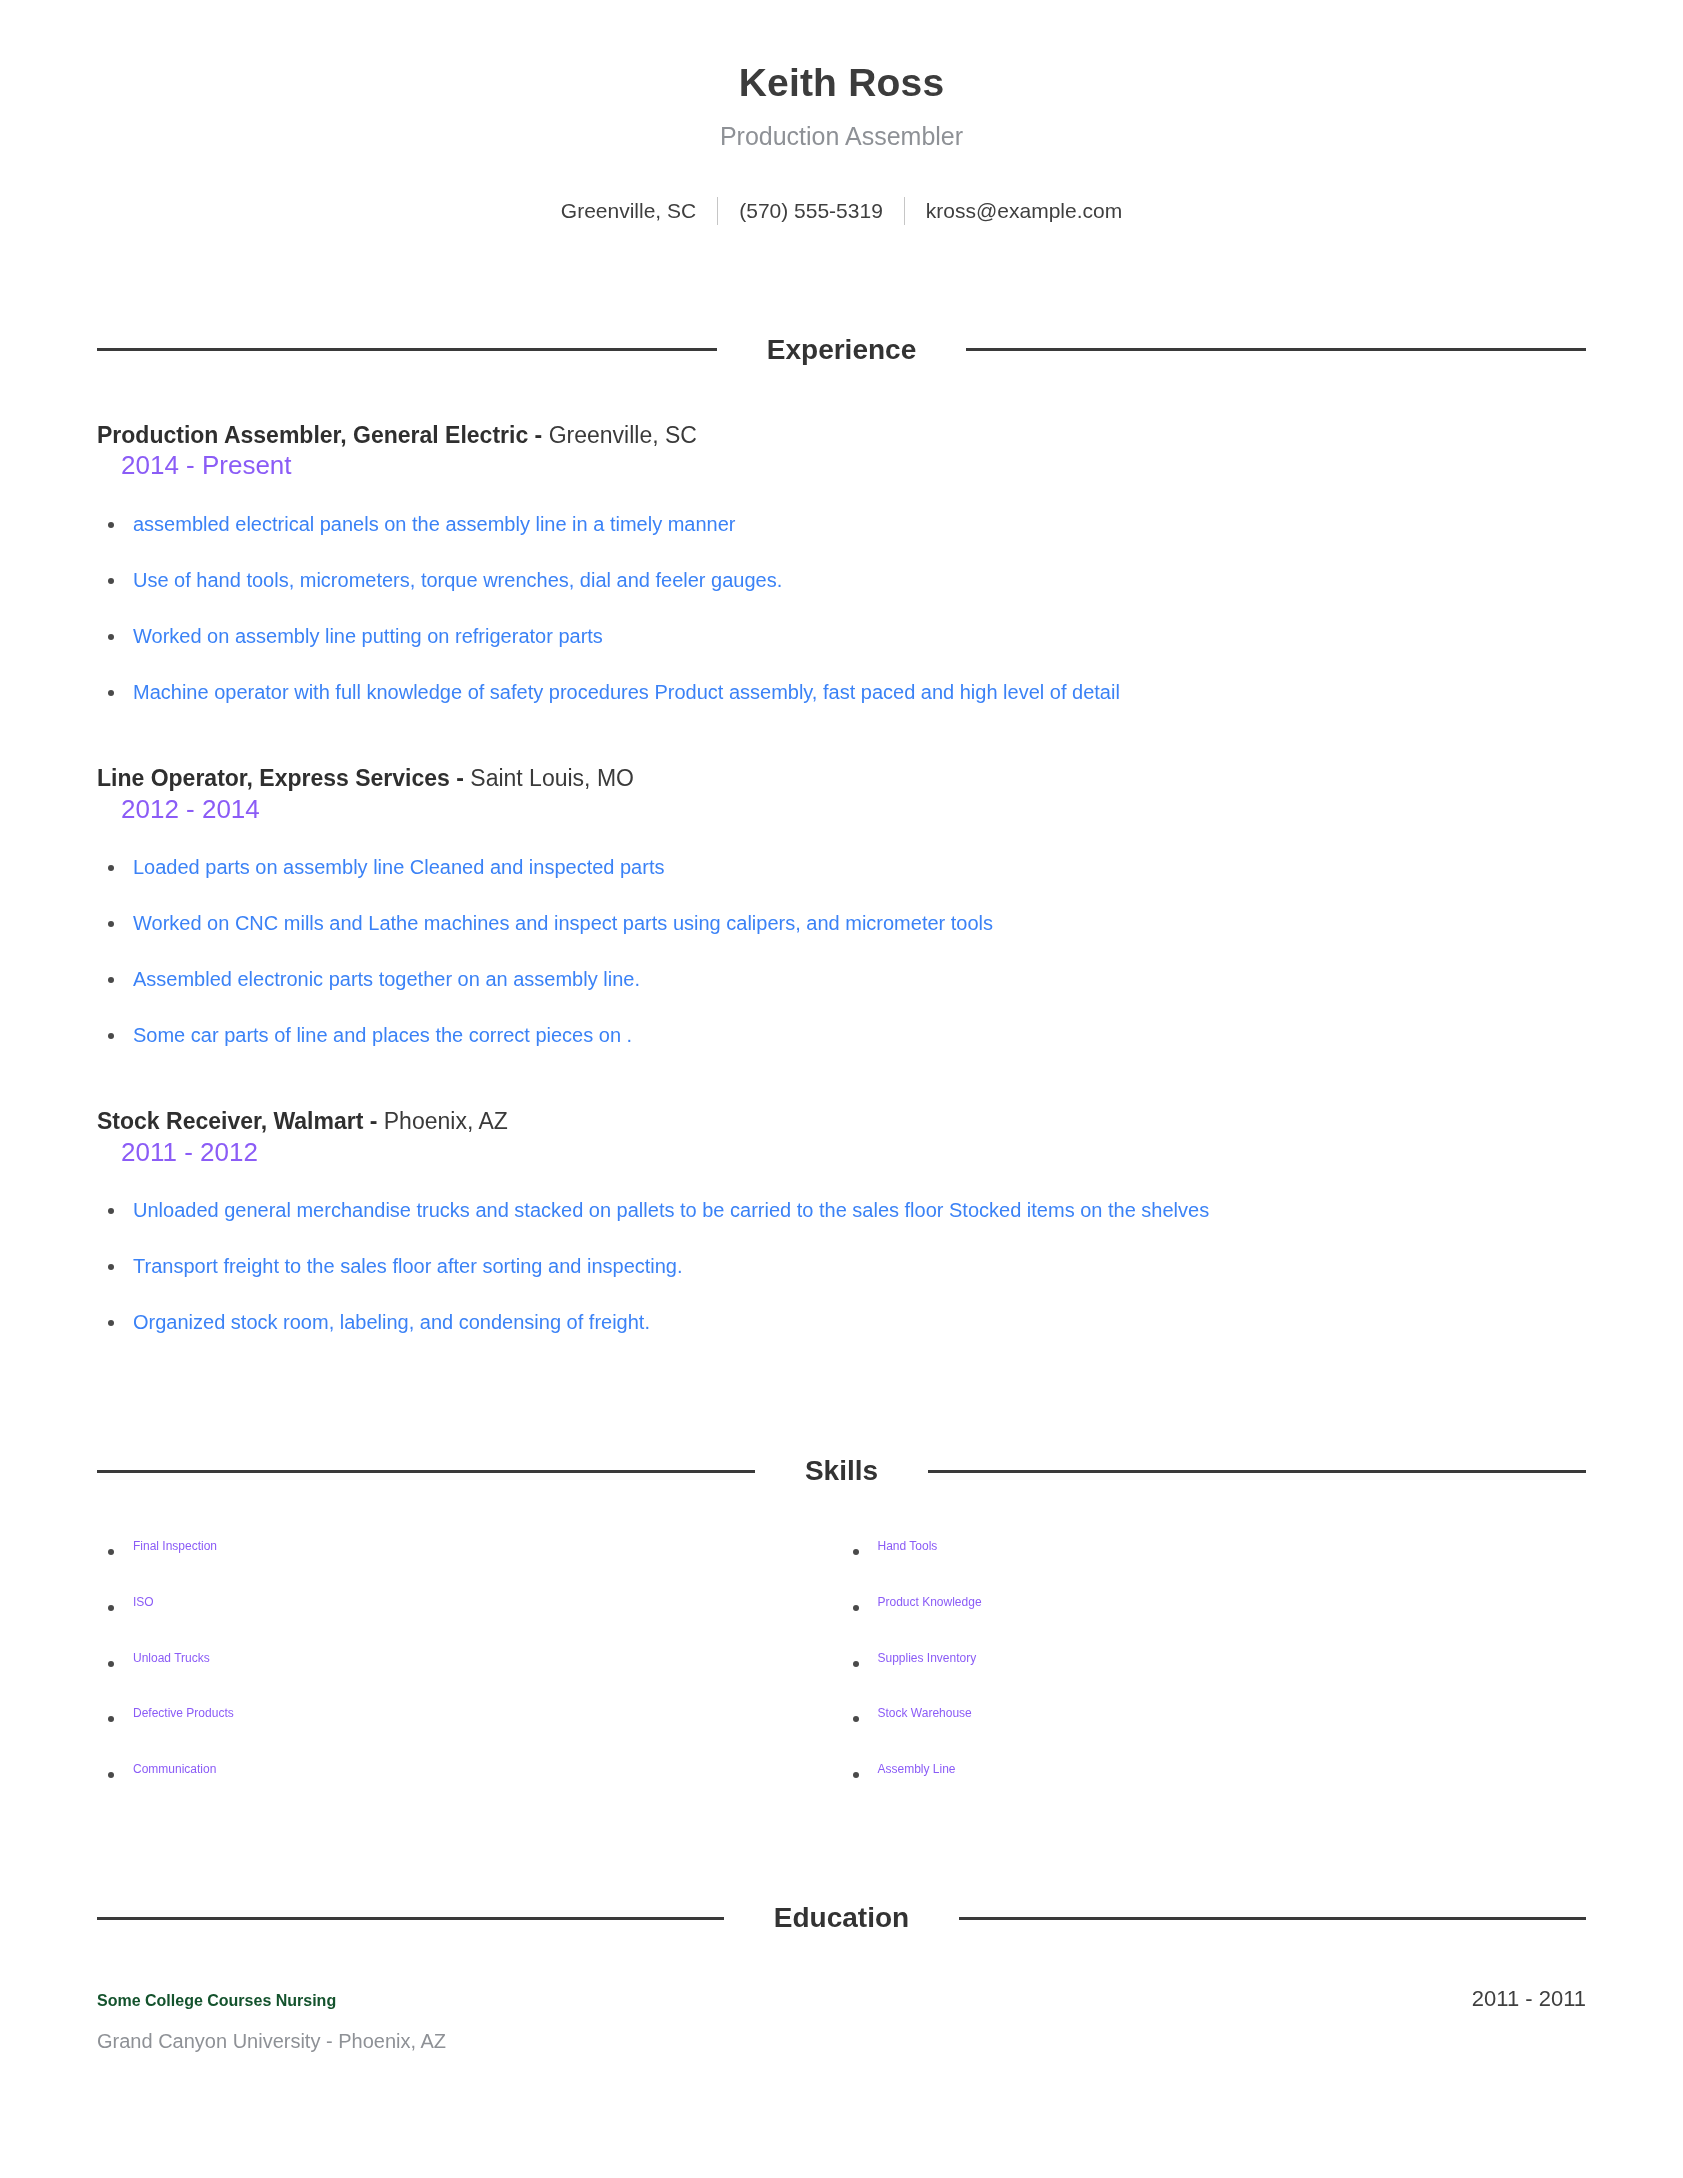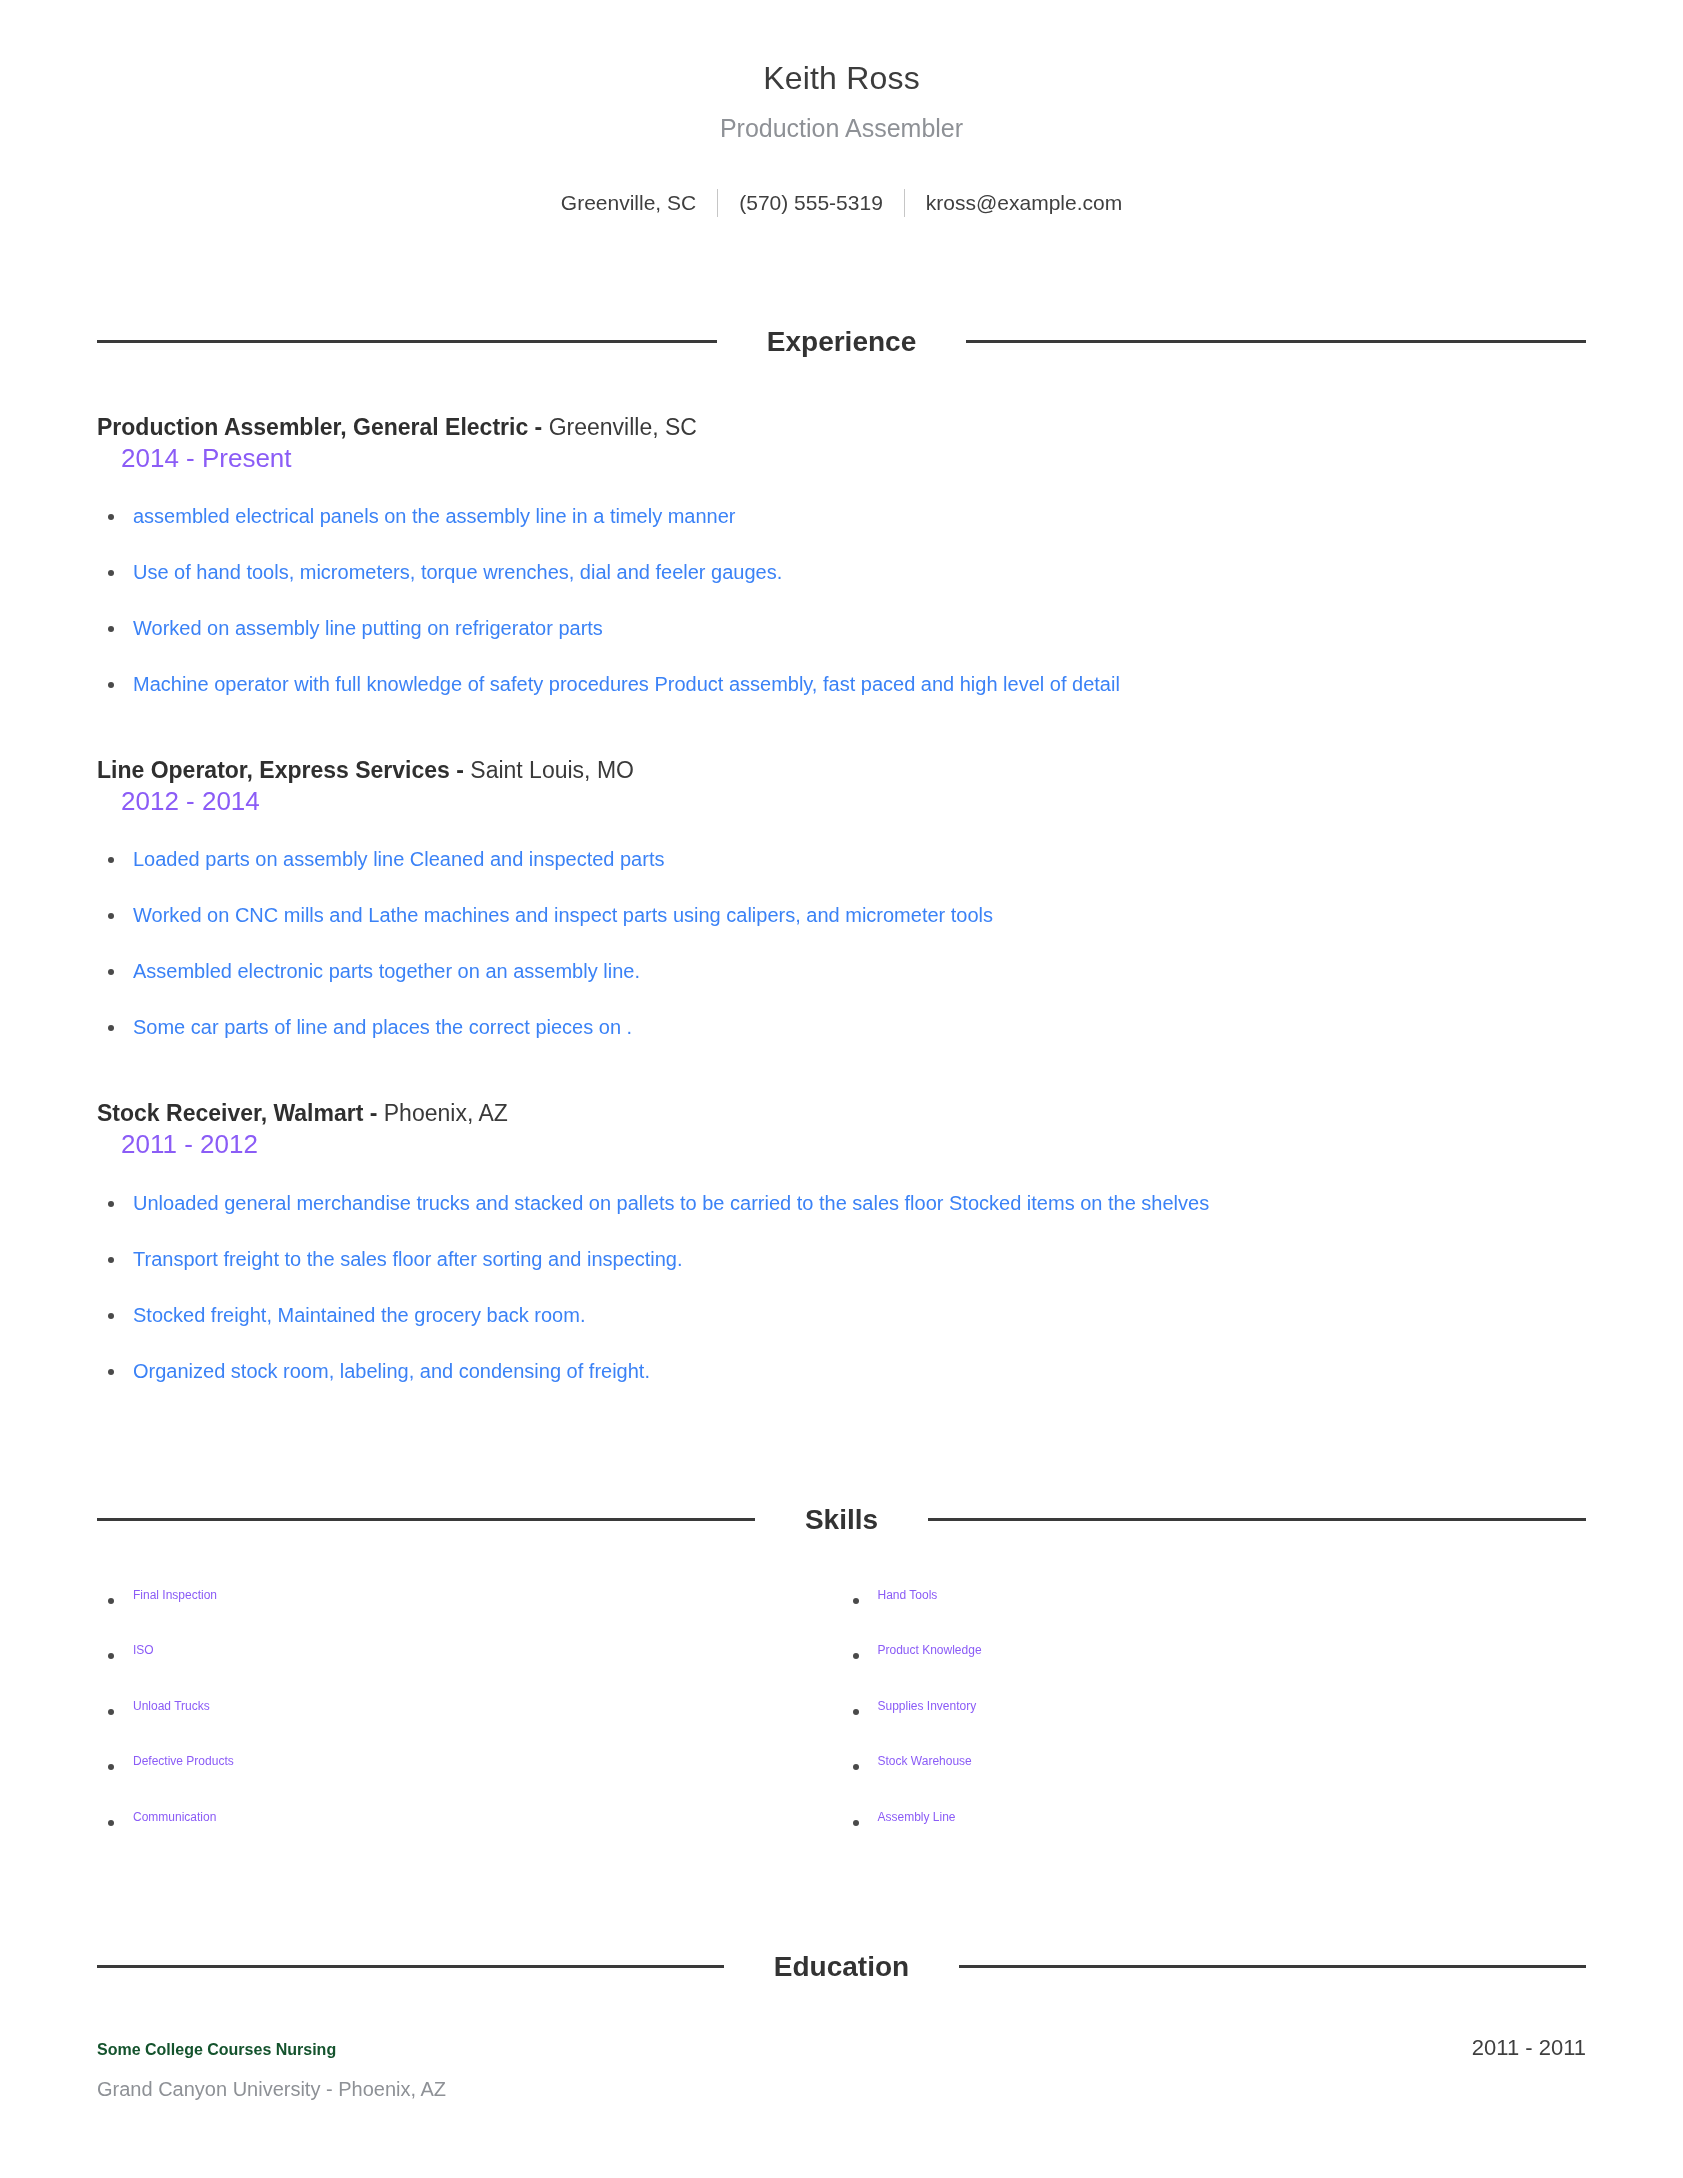--- a/index.html
+++ b/index.html
@@ -24,22 +24,22 @@
     background: #ffffff;
   }
 
   
   .header {
     padding-top: 61px;
     text-align: center;
   }
 
   .name {
-    font-size: 32px;
-    font-weight: normal;
+    font-size: 39px;
+    font-weight: bold;
     color: #3c3c3c;
     letter-spacing: 0.2px;
     line-height: 1.12;
   }
 
   .subtitle {
     margin-top: 16px;
     font-size: 25px;
     font-weight: normal;
     color: #8e9196;
@@ -281,21 +281,20 @@
       <div class="entry-head">
         <div class="entry-title">
           <b>Stock Receiver, Walmart -</b>
           <span class="loc">Phoenix, AZ</span>
         </div>
         <div class="entry-date">2011 - 2012</div>
       </div>
       <ul class="bullets">
         <li>Unloaded general merchandise trucks and stacked on pallets to be carried to the sales floor Stocked items on the shelves</li>
         <li>Transport freight to the sales floor after sorting and inspecting.</li>
-        <li>Stocked freight, Maintained the grocery back room.</li>
         <li>Organized stock room, labeling, and condensing of freight.</li>
       </ul>
     </div>
   </div>
 
   <div class="section sp-skills">
     <div class="section-head">
       <span class="section-rule"></span>
       <span class="section-title">Skills</span>
       <span class="section-rule"></span>

